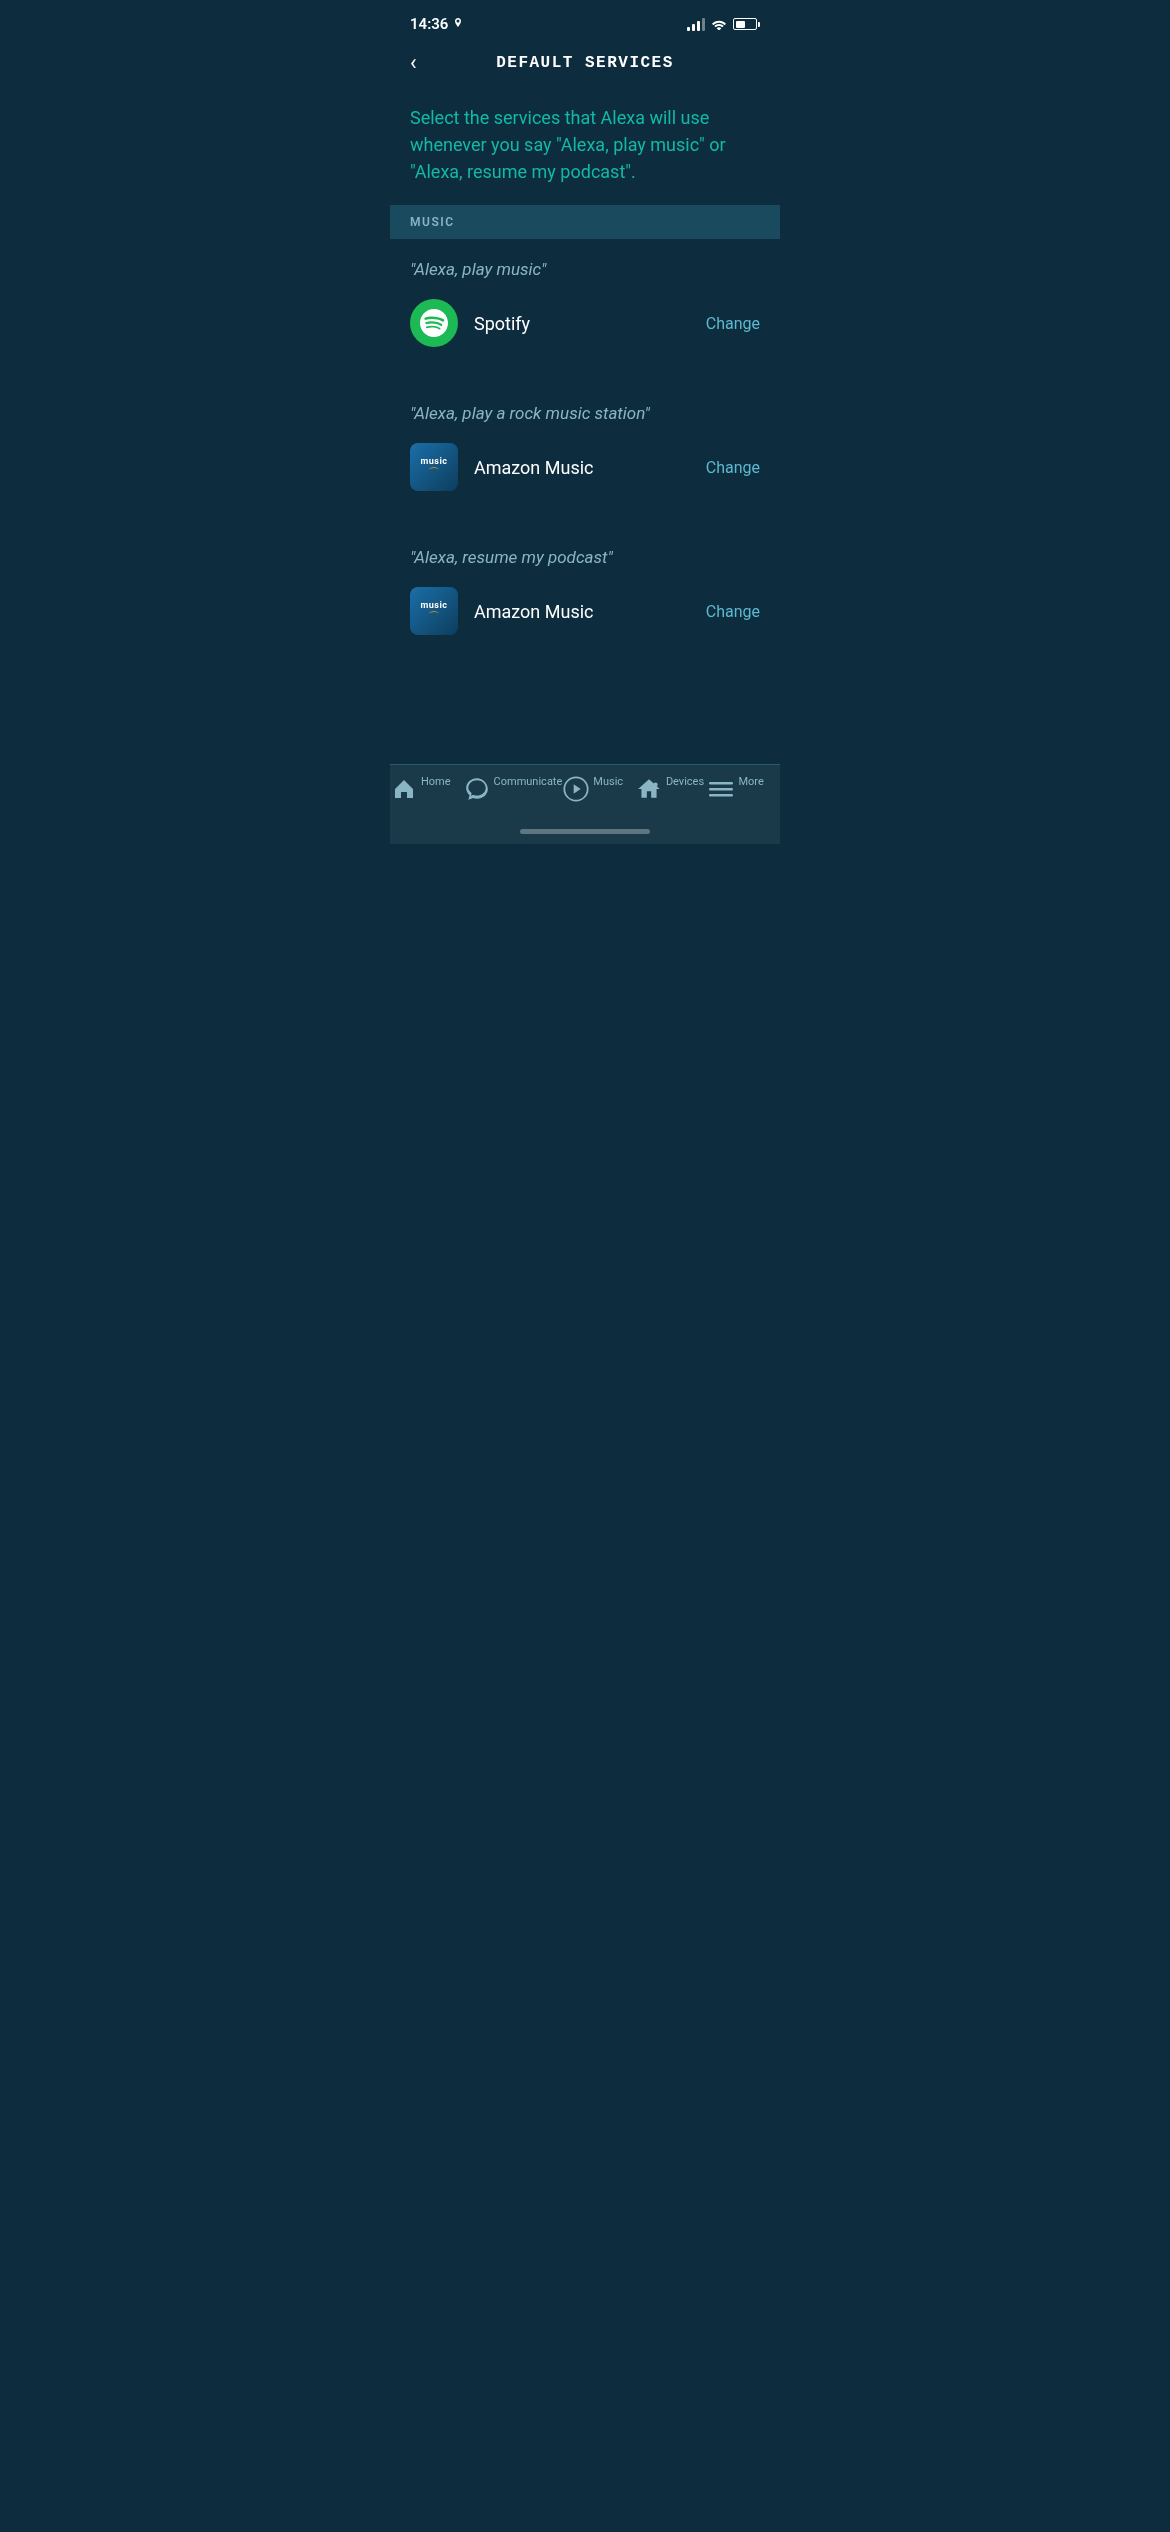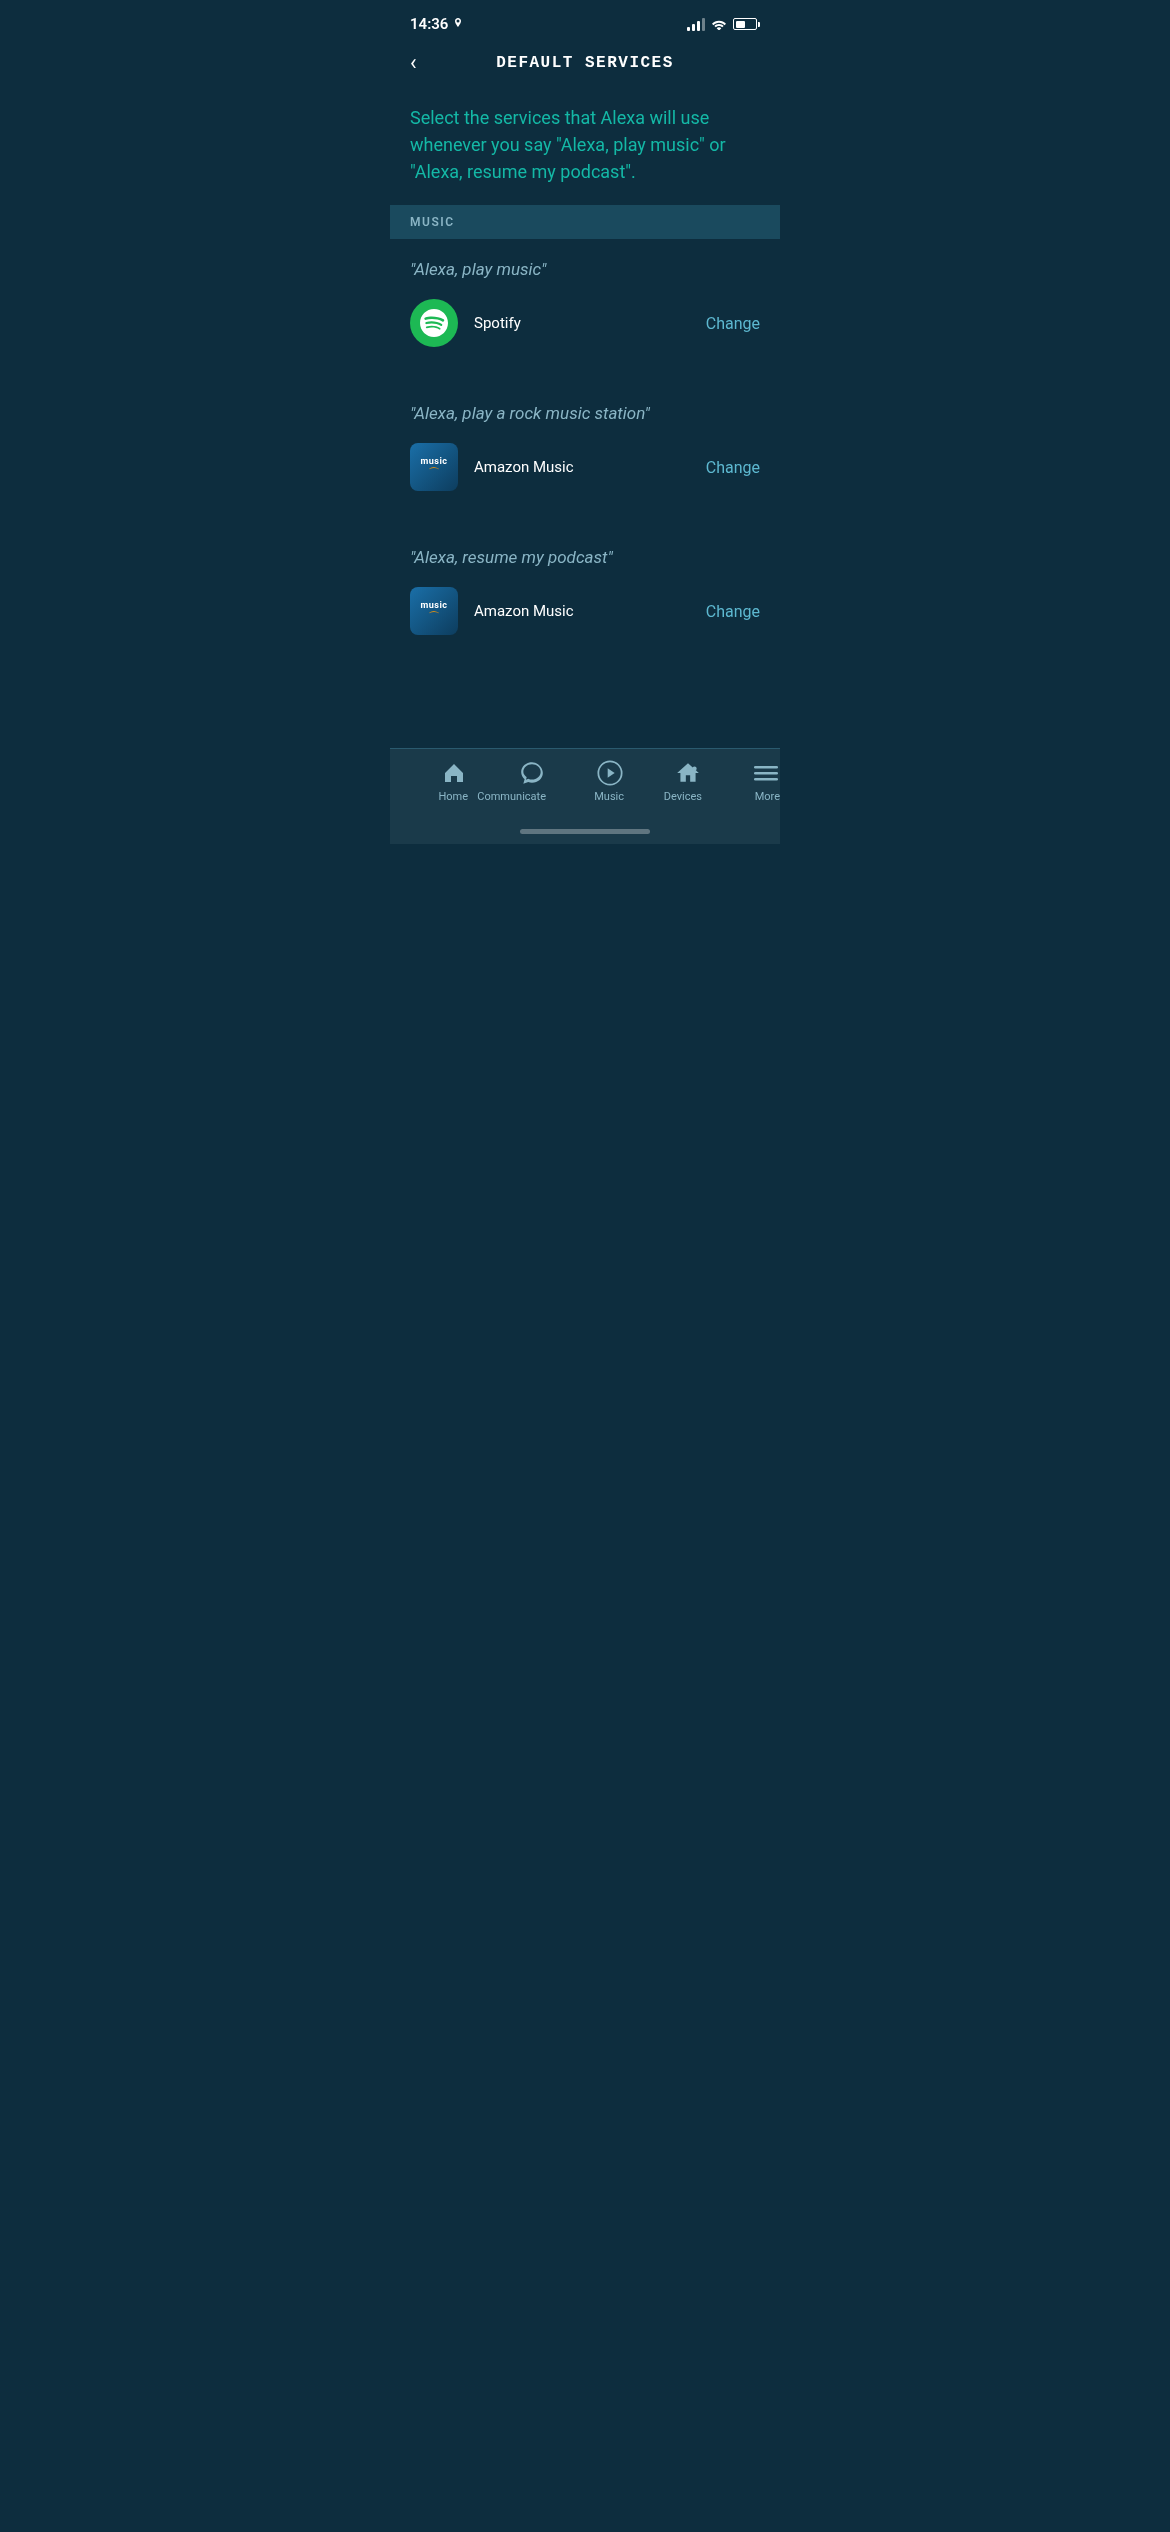--- a/index.html
+++ b/index.html
@@ -151,21 +151,21 @@
       padding-bottom: 16px;
     }
 
     .service-left {
       display: flex;
       align-items: center;
       gap: 16px;
     }
 
     .service-name {
-      font-size: 15px;
+      font-size: 18px;
       color: #fff;
     }
 
     .change-btn {
       color: #5db8d0;
       font-size: 16px;
       cursor: pointer;
     }
 
     
@@ -214,22 +214,22 @@
       background-color: #1a3a4a;
       display: flex;
       justify-content: space-around;
       align-items: center;
       padding: 10px 0 20px;
       border-top: 1px solid #2a5a6e;
     }
 
     .nav-item {
       display: flex;
-      flex-direction: column;
-      align-items: flex-end;
+      flex-direction: row;
+      align-items: flex-start;
       gap: 3px;
       cursor: pointer;
       flex: 1;
     }
 
     .nav-icon {
       width: 28px;
       height: 28px;
       display: flex;
       align-items: center;

